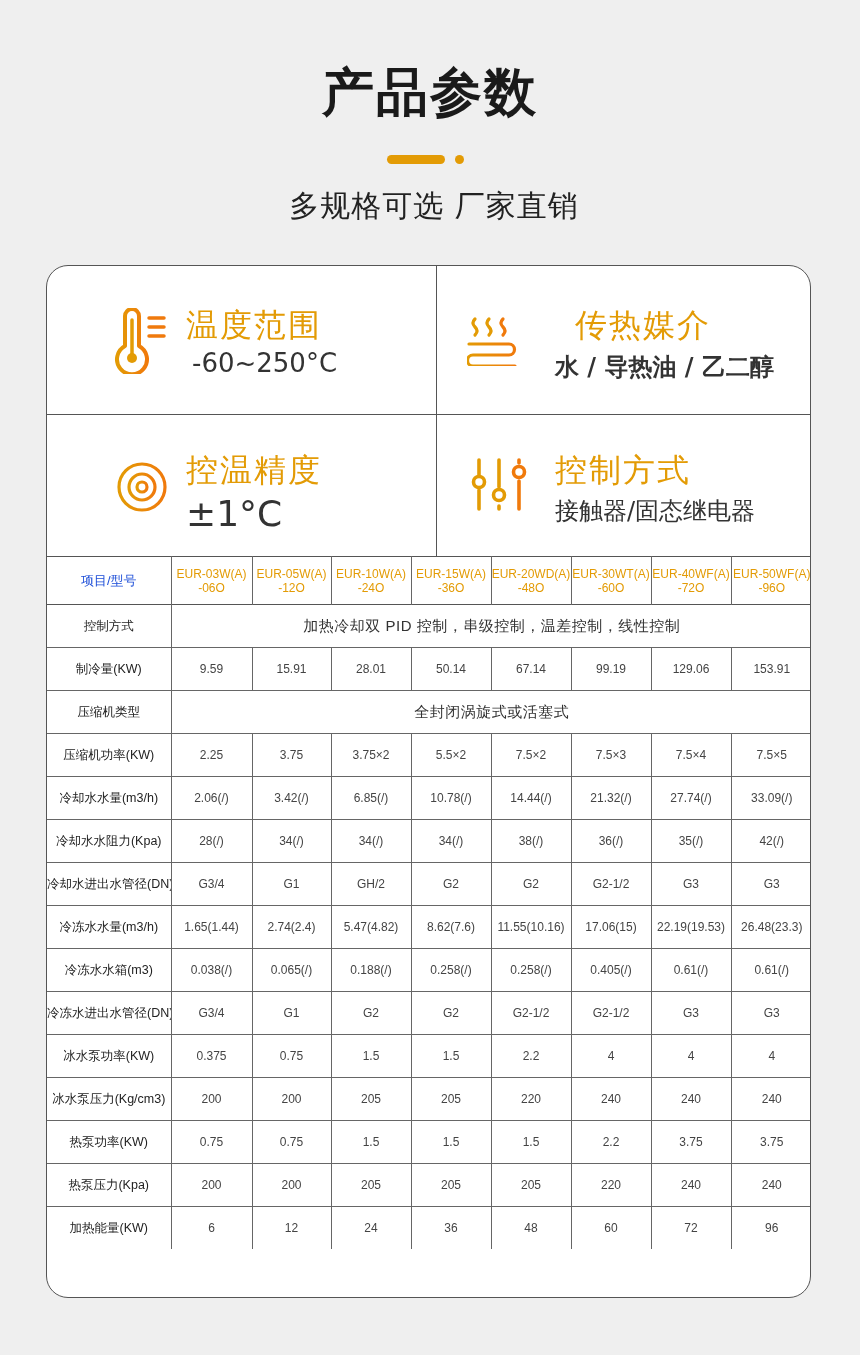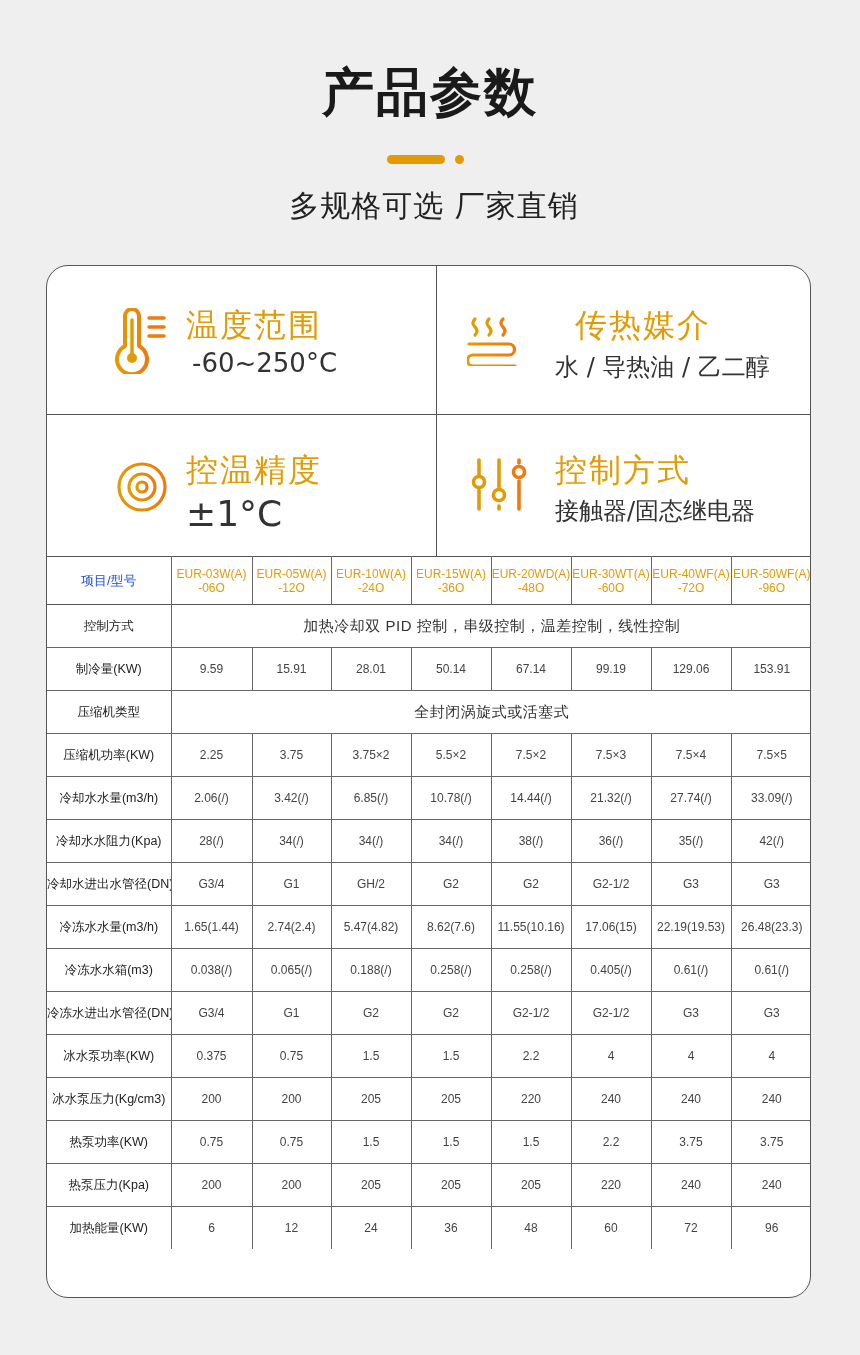--- a/index.html
+++ b/index.html
@@ -86,21 +86,21 @@
   <div class="feature" style="left:390px; top:0; width:375px; height:148px;">
     <svg class="icon" style="left:30px; top:50px;" width="52" height="50" viewBox="0 0 52 50">
       <g fill="none" stroke="#e39b05" stroke-width="3.2" stroke-linecap="round">
         <path d="M8 3 q-4 4 0 8 q4 4 0 8"></path>
         <path d="M22 3 q-4 4 0 8 q4 4 0 8"></path>
         <path d="M36 3 q-4 4 0 8 q4 4 0 8" stroke="#f07a0c"></path>
         <path d="M2 28 h40 a5.5 5.5 0 0 1 0 11 h-36 a5.5 5.5 0 0 0 0 11 h42" stroke="url(#g1)"></path>
       </g>
     </svg>
     <div class="f-title" style="left:118px; top:38px;margin-left:20px;">传热媒介</div>
-    <div class="f-value" style="left:118px; top:85px; font-size:24px;">水 / 导热油 / 乙二醇</div>
+    <div class="f-value" style="left:118px; top:85px; font-size:24px;font-weight:bold;">水 / 导热油 / 乙二醇</div>
   </div>
 
   <div class="feature" style="left:0; top:149px; width:389px; height:141px;">
     <svg class="icon" style="left:63px; top:40px;" width="64" height="64" viewBox="0 0 64 64">
       <g fill="none" stroke="url(#g1)" stroke-width="3.2" stroke-linecap="round">
         <circle cx="32" cy="32" r="23"></circle>
         <circle cx="32" cy="32" r="13"></circle>
         <circle cx="32" cy="32" r="5"></circle>
         <line x1="32" y1="2" x2="32" y2="14"></line>
         <line x1="32" y1="50" x2="32" y2="62"></line>

